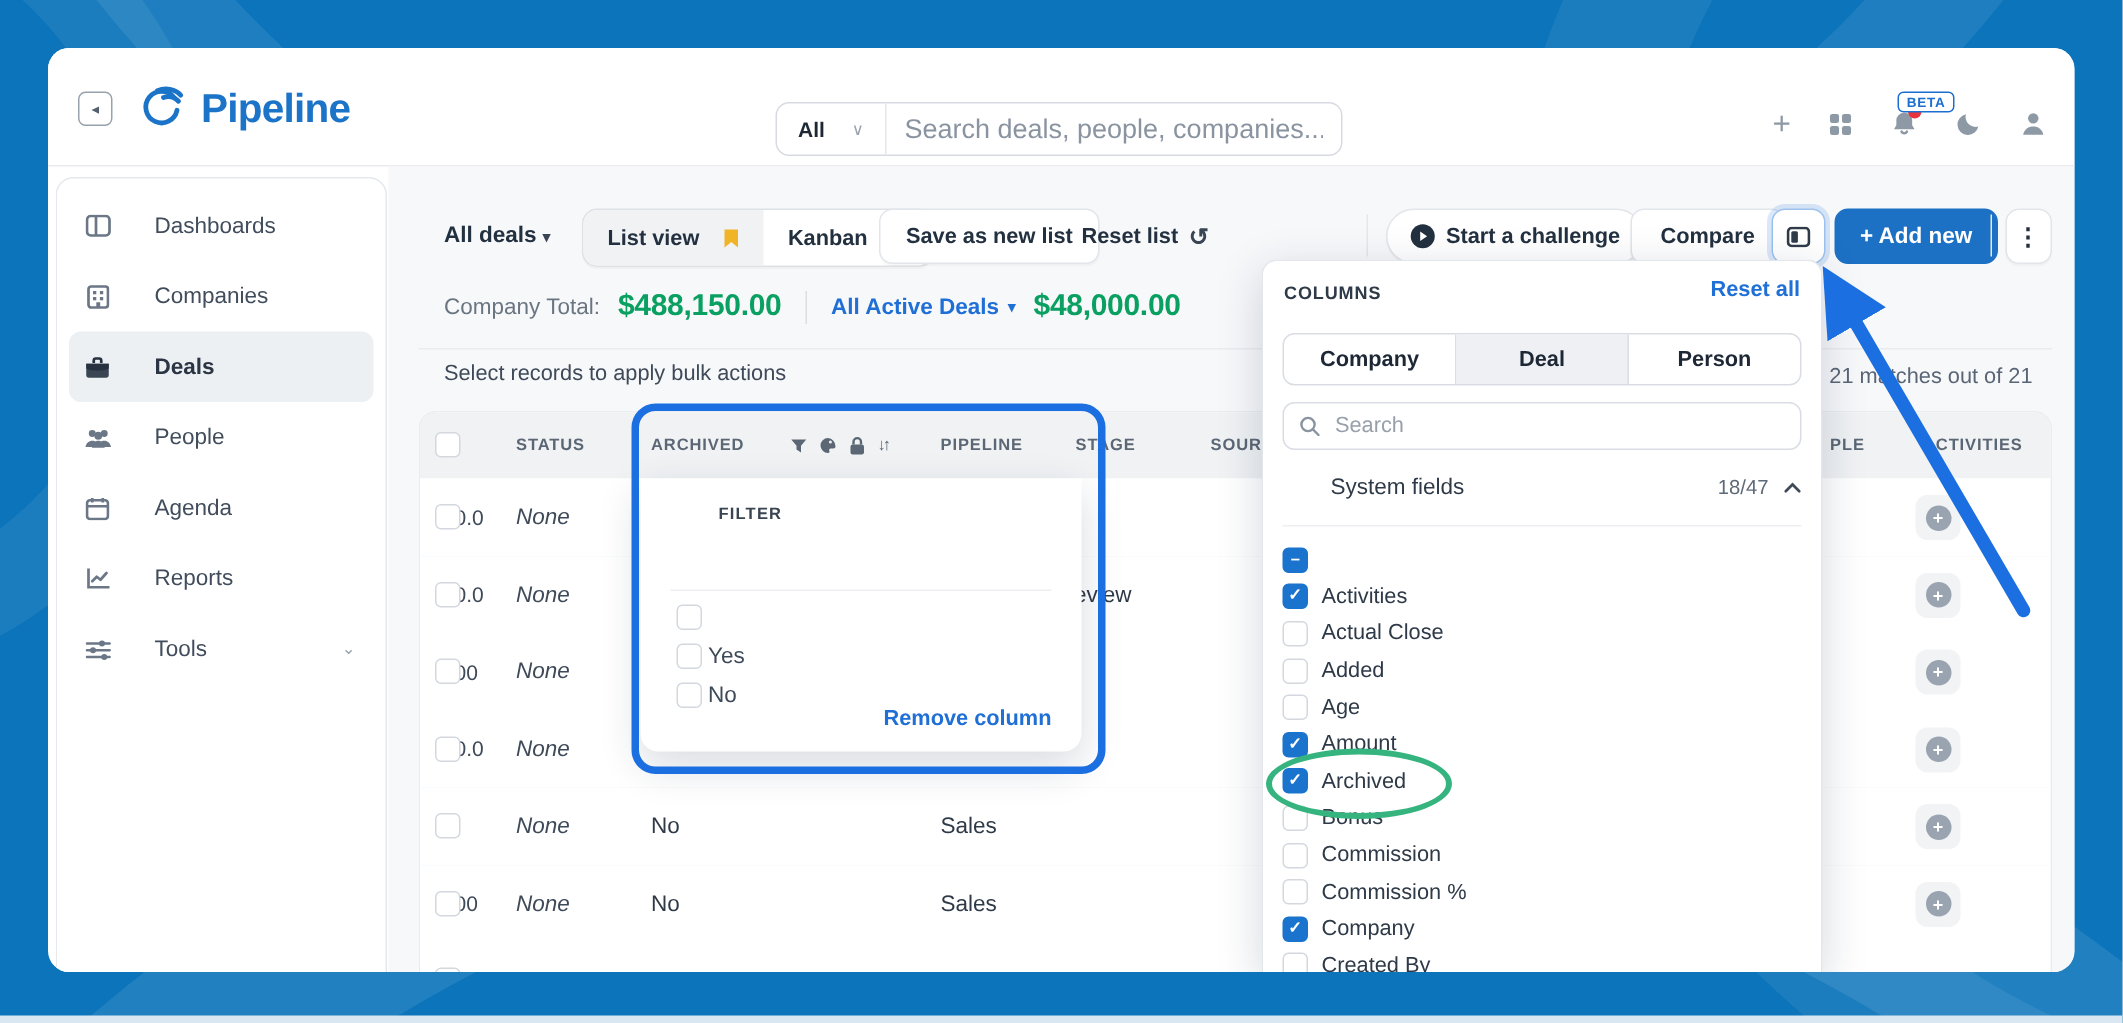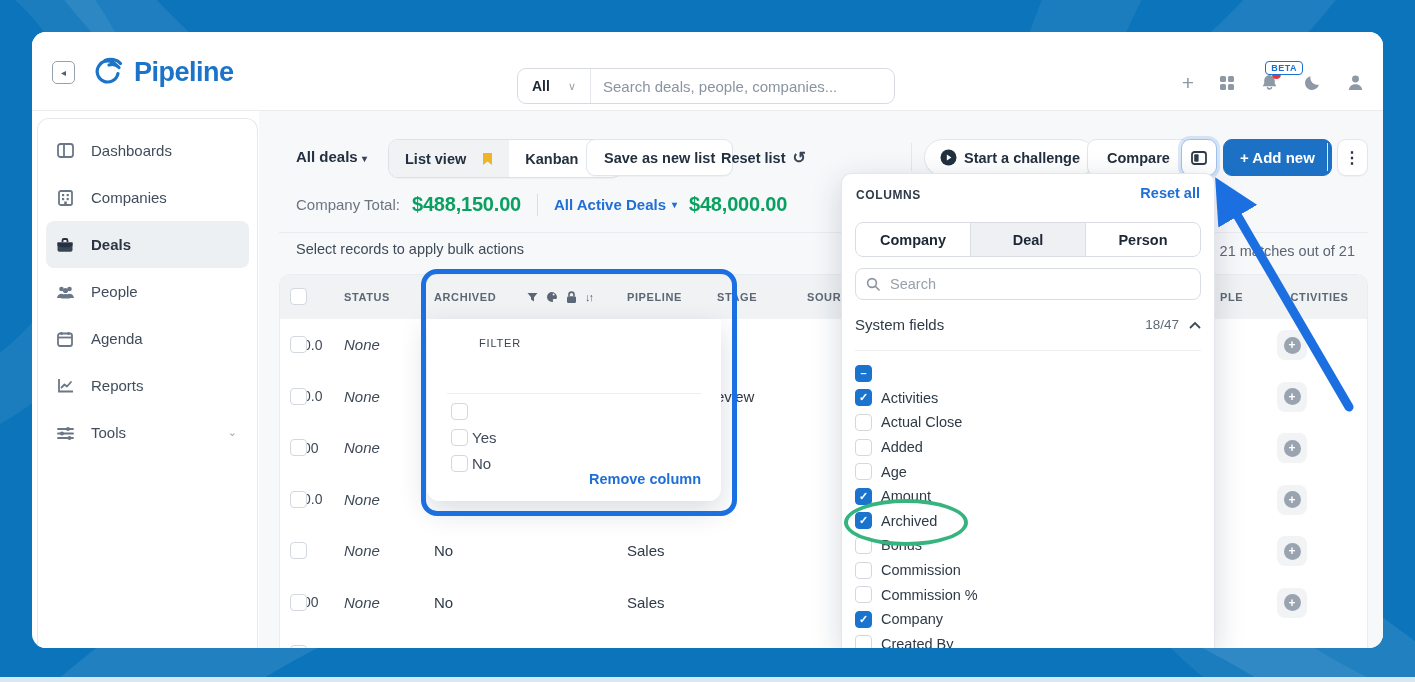--- a/index.html
+++ b/index.html
@@ -16,33 +16,33 @@
   #topbar{position:absolute;left:0;top:0;right:0;height:78px;background:#fff;border-bottom:1px solid #e9ebef;}
   .collapse-btn{position:absolute;left:20px;top:29px;width:21px;height:21px;border:1.6px solid #98a2ad;
           border-radius:5px;display:flex;align-items:center;justify-content:center;color:#53606e;font-size:10px;}
   .logo{position:absolute;left:58px;top:24px;display:flex;align-items:center;gap:8px;}
   .logo-name{font-size:27px;font-weight:bold;color:#1b74c8;letter-spacing:-0.5px;}
   .search-group{position:absolute;left:485px;top:36px;width:376px;height:34px;border:1px solid #d7dbe1;
           border-radius:9px;display:flex;align-items:center;background:#fff;}
   .search-scope{display:flex;align-items:center;gap:18px;padding:0 14px;height:100%;border-right:1px solid #e3e6ea;}
   .search-scope b{font-size:14px;color:#1d2735;}
   .chev{color:#9aa3ae;font-size:11px;}
-  .search-input{border:0;outline:0;flex:1;font-size:15px;color:#3f4a59;padding:0 12px;
+  .search-input{border:0;outline:0;flex:1;font-size:18px;color:#3f4a59;padding:0 12px;
           font-family:"Liberation Sans",sans-serif;background:transparent;}
   .search-input::placeholder{color:#8a94a1;}
   .top-icons{position:absolute;right:18px;top:40px;display:flex;align-items:center;gap:25px;}
   .tico{color:#8e99a6;position:relative;display:flex;align-items:center;}
   .plus-glyph{font-size:21px;color:#8e99a6;line-height:1;}
   .bell-dot{position:absolute;right:-2px;top:-3px;width:9px;height:9px;border-radius:50%;background:#e8343c;}
   .beta-badge{position:absolute;right:62px;top:-11px;border:1.5px solid #1b6fd0;color:#1b6fd0;background:#fff;
           font-size:9px;font-weight:bold;border-radius:4px;padding:1px 5px;letter-spacing:.5px;}
   
   #sidebar{position:absolute;left:5px;top:86px;width:221px;bottom:0;background:#fff;
           border:1px solid #e5e8ed;border-bottom:0;border-radius:12px 12px 0 0;padding-top:8px;box-sizing:border-box;}
-  .side-item{height:47px;display:flex;align-items:center;gap:17px;margin:0 8px;padding:0 10px;border-radius:8px;
+  .side-item{height:47px;display:flex;align-items:center;gap:29px;margin:0 8px;padding:0 10px;border-radius:8px;
           color:#414d5c;font-size:15px;position:relative;}
   .side-item.active{background:#edf0f3;color:#2b3543;font-weight:bold;}
   .side-item .sic{width:18px;display:flex;justify-content:center;color:#6b7786;}
   .side-item .tools-chev{position:absolute;right:12px;color:#9aa3ae;font-size:11px;}
   
   #main{position:absolute;left:227px;top:79px;right:0;bottom:0;background:#f7f8fa;}
   .btn{display:inline-flex;align-items:center;justify-content:center;gap:7px;background:#fff;border:1px solid #e2e5ea;
        border-radius:9px;font-size:14.5px;color:#22303f;font-weight:bold;box-shadow:0 1px 1px rgba(25,40,60,.04);}
   
   .all-deals{position:absolute;left:37px;top:37px;font-size:15px;font-weight:bold;color:#22303f;}
@@ -96,21 +96,21 @@
   .cb .tick{display:none;color:#fff;font-size:11px;font-weight:bold;line-height:1;}
   .cb.on{background:#1a73cd;border-color:#1a73cd;}
   .cb.on .tick{display:block;}
   .radio{width:18px;height:18px;border:1.5px solid #cfd5dc;border-radius:50%;box-sizing:border-box;
        display:flex;align-items:center;justify-content:center;flex:none;}
   .radio.sel{border:2.5px solid #1366c6;}
   .radio.sel i{width:8px;height:8px;border-radius:50%;background:#1366c6;}
   
   #filter-pop{position:absolute;left:168px;top:208px;width:294px;height:182px;background:#fff;border-radius:0 0 12px 12px;
        box-shadow:0 10px 28px rgba(20,40,70,.16);z-index:10;}
-  .fp-title{position:absolute;left:24px;top:18px;font-size:11px;font-weight:normal;color:#3a4552;letter-spacing:.8px;padding-left:28px;}
+  .fp-title{position:absolute;left:24px;top:18px;font-size:11px;font-weight:bold;color:#3a4552;letter-spacing:.8px;padding-left:28px;}
   .fp-radios{position:absolute;left:24px;top:40px;right:16px;display:flex;align-items:center;gap:9px;
        font-size:15px;color:#3f4a59;}
   .fp-radios .gap{width:5px;}
   .fp-sep{position:absolute;left:20px;right:20px;top:74px;height:1px;background:#edeff2;}
   .fp-cb-row{position:absolute;left:24px;display:flex;align-items:center;gap:4px;font-size:15px;color:#3f4a59;}
   .fp-remove{position:absolute;right:20px;bottom:14px;font-size:14.5px;font-weight:bold;color:#1f6fd6;}
   #filter-ring{position:absolute;left:162px;top:158px;width:306px;height:237px;border:5px solid #1c6fe0;
        border-radius:16px;z-index:12;pointer-events:none;}
   
   #columns-panel{position:absolute;left:582px;top:62px;width:374px;bottom:0;background:#fff;border:1px solid #e3e7ec;
@@ -121,21 +121,21 @@
        border-radius:8px;overflow:hidden;background:#fff;}
   .cp-tab{flex:1;display:flex;align-items:center;justify-content:center;font-size:14.5px;color:#1d2735;
        border-right:1px solid #d9dde3;font-weight:bold;}
   .cp-tab:last-child{border-right:0;}
   .cp-tab.active{background:#eef0f3;}
   .cp-search{position:absolute;left:13px;right:13px;top:94px;height:32px;border:1px solid #d9dde3;border-radius:8px;
        display:flex;align-items:center;gap:8px;padding:0 10px;box-sizing:border-box;}
   .cp-search input{border:0;outline:0;flex:1;font-size:14.5px;color:#a21caf;font-family:"Liberation Sans",sans-serif;}
   .cp-search input::placeholder{color:#97a0ab;}
   .cp-group{position:absolute;left:13px;right:13px;top:142px;display:flex;align-items:center;}
-  .cp-group .g1{font-size:15px;color:#2f3a48;}
+  .cp-group .g1{font-size:15px;color:#2f3a48;margin-left:32px;}
   .cp-group .g2{margin-left:auto;font-size:13.5px;color:#5f6a78;display:flex;align-items:center;gap:10px;}
   .cp-divider{position:absolute;left:13px;right:13px;top:176px;height:1px;background:#edeff2;}
   .cp-list{position:absolute;left:13px;right:13px;top:187px;}
   .cp-item{height:24.6px;display:flex;align-items:center;gap:9px;font-size:14.5px;color:#2f3a48;}
   .cp-item .cb{width:17px;height:17px;}
   #green-ellipse{position:absolute;left:2px;top:325px;width:116px;height:39px;border:4px solid #36b47f;
        border-radius:50%;pointer-events:none;z-index:25;}
   
   #arrow-overlay{position:absolute;inset:0;z-index:50;pointer-events:none;}
   svg{display:block;}

